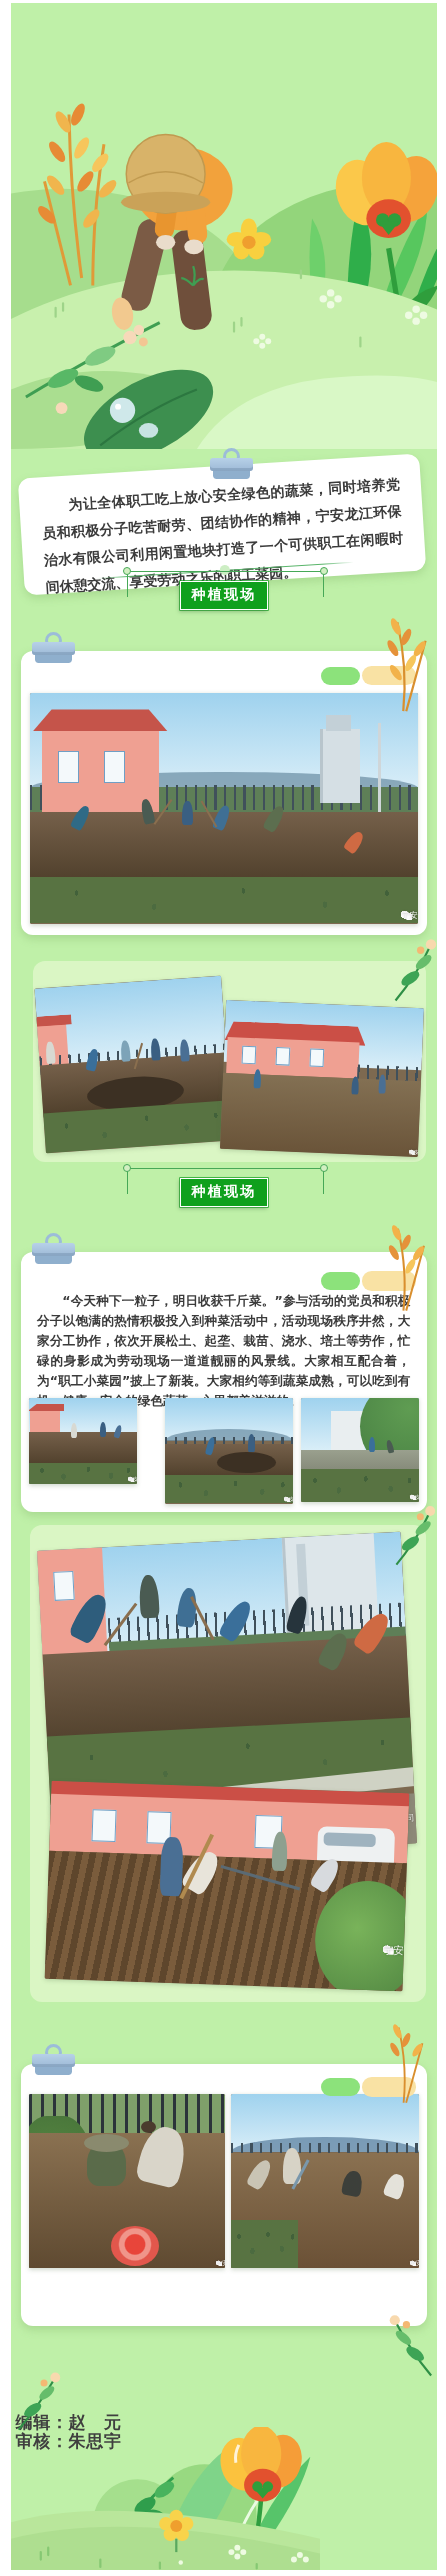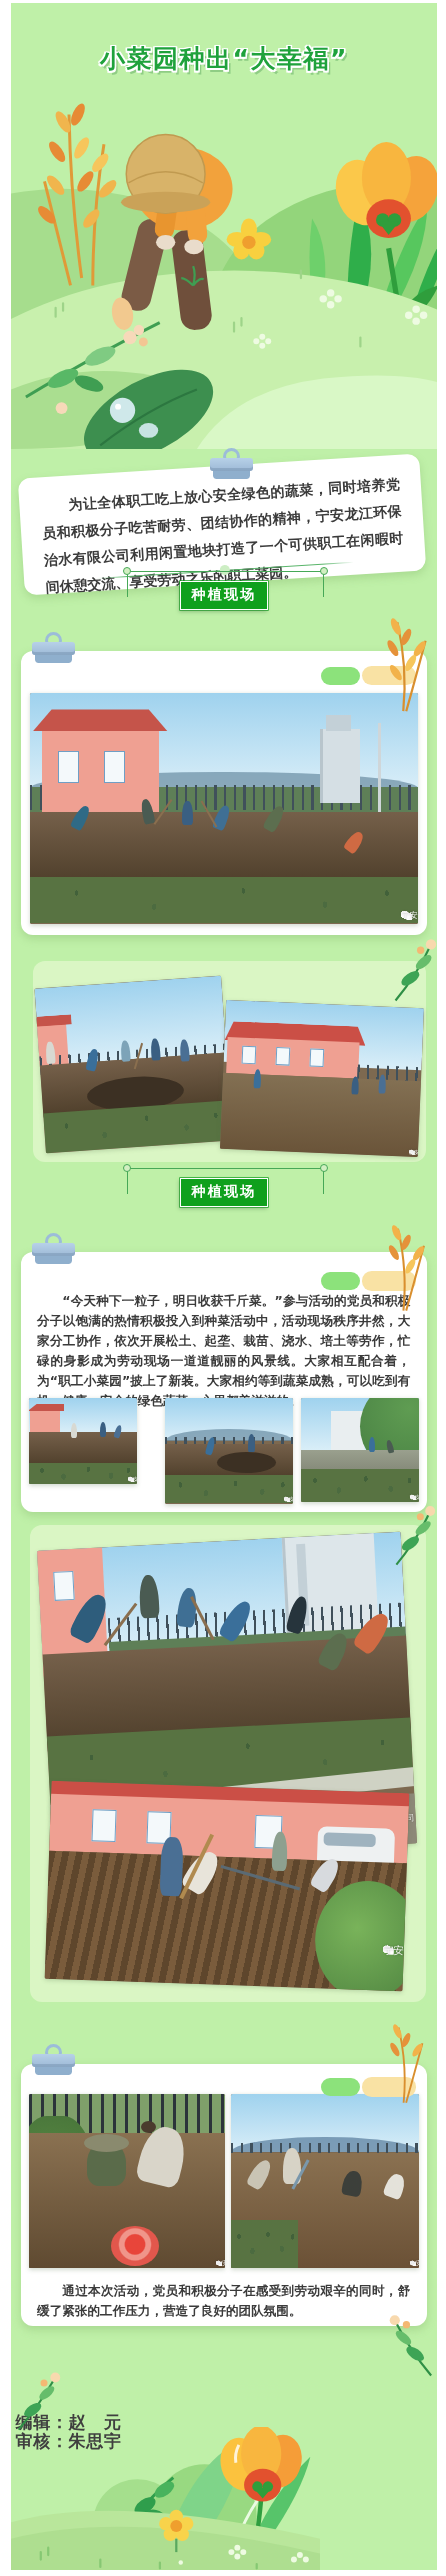--- a/index.html
+++ b/index.html
@@ -177,21 +177,20 @@
     </g>
     <g>
       <ellipse cx="185" cy="555" rx="95" ry="48" fill="#3d8f4f" transform="rotate(-28 185 555)"></ellipse>
       <path d="M120 595 Q185 545 250 520" stroke="#2c7740" stroke-width="3" fill="none"></path>
       <circle cx="150" cy="548" r="17" fill="#dff2fb" opacity="0.9"></circle>
       <circle cx="144" cy="543" r="4" fill="#ffffff"></circle>
       <ellipse cx="185" cy="575" rx="13" ry="10" fill="#dff2fb" opacity="0.85"></ellipse>
     </g>
     <path d="M250 600 Q300 520 420 505 Q520 495 573 510 L573 600 Z" fill="#d9f8c6"></path>
   </svg>
-  <h1 class="page-title">小菜园种出“大幸福”</h1>
 
   <div class="clip" style="left:199px;top:445px;">
     <span class="ring"></span>
         <span class="bar"></span>
         <span class="lip"></span>
   </div>
   <div class="card" style="left:10.4px;top:463px;width:402px;height:117px;transform:rotate(-3.6deg);">
     <p class="para" style="margin:0;padding:16.4px 21px 0;font-size:14px;line-height:27px;">为让全体职工吃上放心安全绿色的蔬菜，同时培养党员和积极分子吃苦耐劳、团结协作的精神，宁安龙江环保治水有限公司利用闲置地块打造了一个可供职工在闲暇时间休憩交流、享受劳动之乐的职工菜园。</p>
     <div class="divider">
           <span class="dot"></span>
@@ -468,21 +467,20 @@
       <div class="man" style="left:21px;top:65px;width:16.4px;height:30px;transform:rotate(30deg);background:#c9c4b4;"></div>
       <div class="man" style="left:52px;top:54px;width:18px;height:36px;background:#d7d3c6;"></div>
       <div class="man" style="left:112px;top:77px;width:19.3px;height:25px;transform:rotate(10deg);background:#3c3f3a;"></div>
       <div class="man" style="left:155px;top:80px;width:18px;height:24px;transform:rotate(20deg);background:#e4e2da;"></div>
       <div class="tool" style="left:68px;top:64px;width:3px;height:33px;transform:rotate(28deg);background:#7a98ac;"></div>
       <div class="wm sm" style="font-size:6px;">
         <span class="wm-icon"></span>
         <span>宁安龙江环保治水有限公司</span>
       </div>
     </div>
-    <p class="para" style="margin:0;padding:12px 16.4px 0;position:absolute;top:205px;left:0;right:0;font-size:12.6px;line-height:20px;">通过本次活动，党员和积极分子在感受到劳动艰辛的同时，舒缓了紧张的工作压力，营造了良好的团队氛围。</p>
   </div>
 
   <svg class="deco" width="49" height="64" viewBox="0 0 66 88" style="left:376px;top:2310px;">
     <path d="M60 86 Q30 50 10 10" stroke="#2f8f46" stroke-width="3" fill="none"></path>
     <ellipse cx="38" cy="56" rx="14" ry="7" fill="#3da455" transform="rotate(35 38 56)"></ellipse>
     <ellipse cx="22" cy="34" rx="13" ry="6" fill="#66bd6b" transform="rotate(40 22 34)"></ellipse>
     <circle cx="10" cy="10" r="7" fill="#f8d9ae"></circle>
         <circle cx="26" cy="16" r="5" fill="#f3b873"></circle>
   </svg>
   <svg class="deco" width="55" height="62" viewBox="0 0 74 88" style="left:1.5px;top:2366px;">

